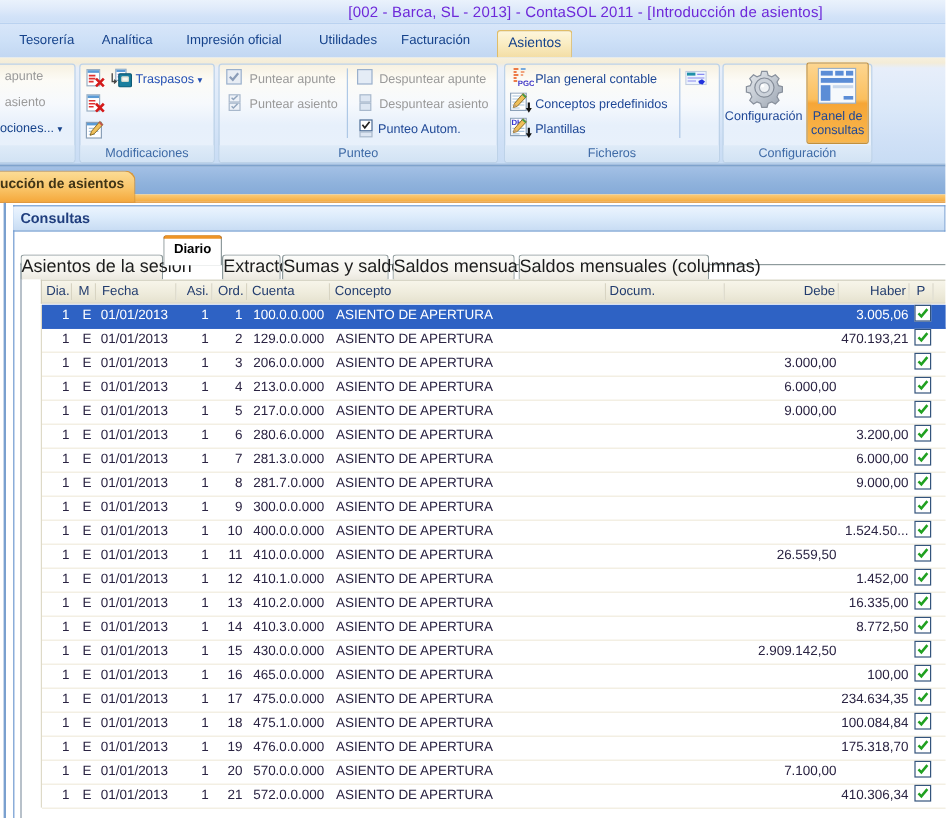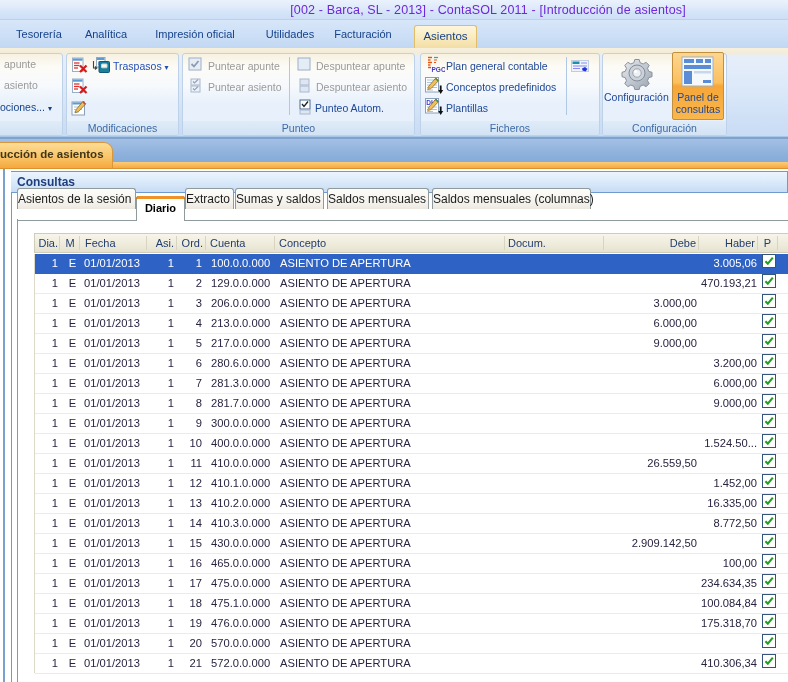--- a/index.html
+++ b/index.html
@@ -39,23 +39,23 @@
  background:linear-gradient(#fcdc95 0%,#f9c569 55%,#f5a93d 100%);border-bottom:1px solid #e0912d}
 #doctab span{position:absolute;left:0px;top:5px;font-size:11.5px;font-weight:bold;color:#413516}
 
 #vl1{left:3px;top:169px;width:2px;height:513px;background:#7aa0cf}
 #vl2{left:11px;top:171px;width:1px;height:511px;background:#6f9ad0}
 #vl3{left:17px;top:219px;width:1px;height:463px;background:#8a98a8}
 #conshdr{left:11px;top:171px;width:777px;height:22px;border:1px solid #6f9ad0;border-left:none;
  background:linear-gradient(#ecf4fe 0%,#dcebfb 45%,#c8dcf3 100%)}
 #conshdr b{position:absolute;left:6px;top:3px;font-size:12px;color:#1f3d7d}
 
-.tab{top:188px;height:21px;border:1px solid #8e9a9c;border-bottom:none;border-radius:3px 3px 0 0;
+.tab{top:212px;height:21px;border:1px solid #8e9a9c;border-bottom:none;border-radius:3px 3px 0 0;
  background:linear-gradient(#fcfcfa 0%,#f4f2ec 70%,#ebe8df 100%);
- font-size:12px;color:#1c1c1c;text-align:left;line-height:20px;white-space:nowrap}
+ font-size:15px;color:#1c1c1c;text-align:left;line-height:20px;white-space:nowrap}
 #tabactive{left:136px;top:196px;width:49px;height:25px;border:1px solid #8e9a9c;border-bottom:none;
  border-radius:3px 3px 0 0;background:#fff;font-size:11px;font-weight:bold;color:#000;
  text-align:center;line-height:22px;z-index:5}
 #tabactive i{position:absolute;left:-1px;top:-1px;width:49px;height:3px;font-style:normal;
  background:#ee9426;border-radius:3px 3px 0 0;border-left:1px solid #c87820;border-right:1px solid #c87820}
 #pagetop{left:17px;top:220px;width:771px;height:1px;background:#8e9a9c}
 
 #thead{left:34px;top:233px;width:754px;height:20px;
  background:linear-gradient(#f7f5ea 0%,#eeebdb 60%,#e6e2cf 100%);
  border-top:1px solid #cfccba;border-left:1px solid #cfccba;border-bottom:1px solid #cfccba}
@@ -588,20 +588,21 @@
       </span>
     </div>
 <div class="row" style="top:380px">
       <span class="cd">1</span>
       <span class="cm">E</span>
       <span class="cf">01/01/2013</span>
       <span class="ca">1</span>
       <span class="co">20</span>
       <span class="cc">570.0.0.000</span>
       <span class="cp">ASIENTO DE APERTURA</span>
+      <span class="cb">7.100,00</span>
       <span class="ck">
         <svg width="12" height="12" viewBox="0 0 12 12">
           <path d="M2.4 6.2 L4.8 8.6 L9.8 2.6" stroke="#21a121" stroke-width="2.1" fill="none"></path>
         </svg>
       </span>
     </div>
 <div class="row" style="top:400px">
       <span class="cd">1</span>
       <span class="cm">E</span>
       <span class="cf">01/01/2013</span>

